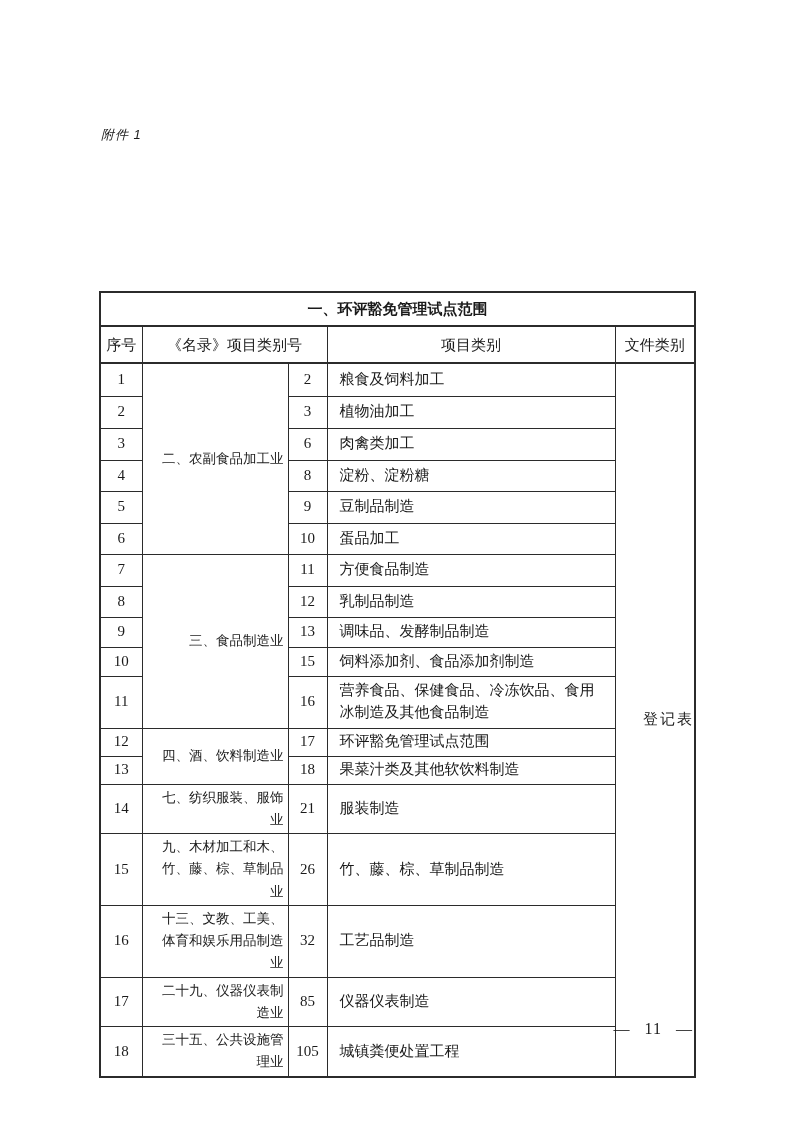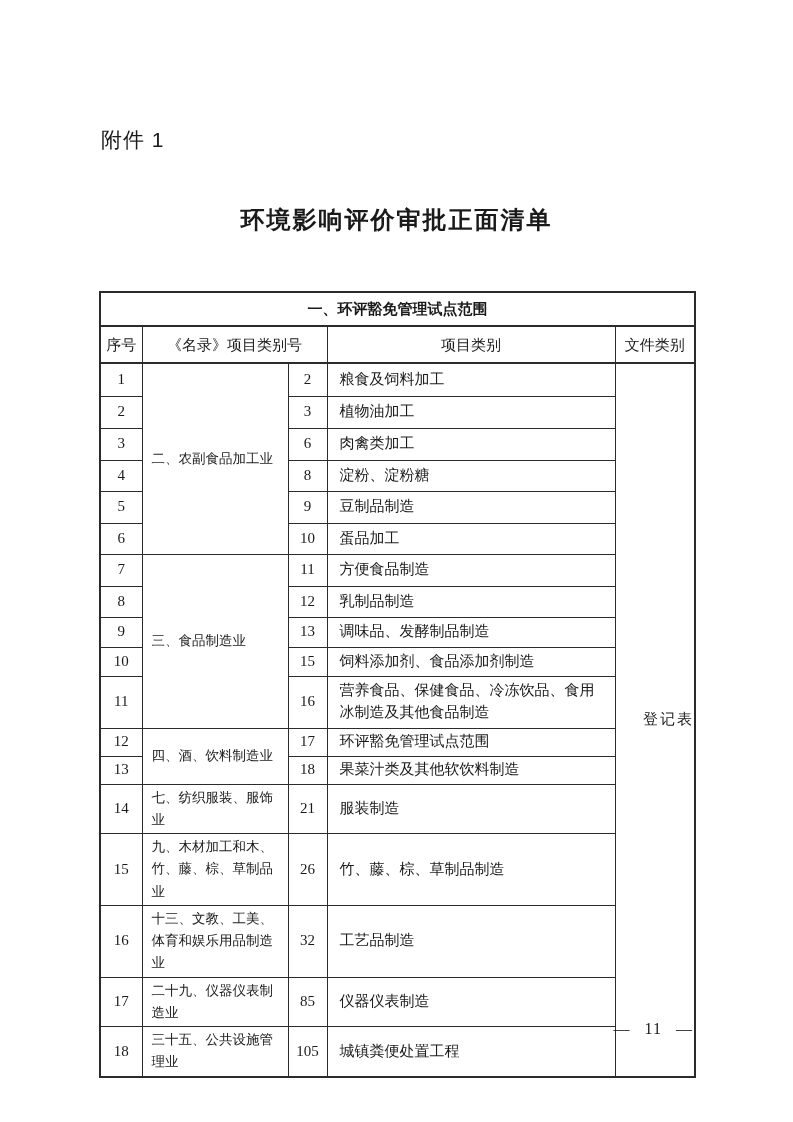--- a/index.html
+++ b/index.html
@@ -14,22 +14,23 @@
     font-family: "Liberation Serif", "DejaVu Serif", serif;
     overflow: hidden;
   }
 
   .sans { font-family: "Liberation Sans", "DejaVu Sans", sans-serif; }
 
   .attachment {
     position: absolute;
     left: 101px;
     top: 126px;
-    font-size: 21px;
+    font-size: 13px;
     letter-spacing: 1px;
+    font-style: italic;
   }
 
   .doc-title {
     position: absolute;
     top: 204px;
     left: 0;
     width: 100%;
     text-align: center;
     font-size: 24px;
     font-weight: bold;
@@ -60,21 +61,21 @@
     font-size: 15px;
   }
   tr.header-row td {
     font-weight: normal;
     text-align: center;
     border-bottom-width: 2px;
     font-size: 15px;
   }
   td.cell-no { text-align: center; }
   td.cell-group {
-    text-align: left;
+    text-align: right;
     padding: 2px 4px 2px 9px;
     font-size: 13.5px;
     line-height: 1.65;
   }
   td.cell-code { text-align: center; }
   td.cell-category {
     text-align: left;
     padding: 2px 6px 2px 12px;
     line-height: 1.45;
   }
@@ -90,21 +91,20 @@
     margin-top: 20px;
   }
 </style>
 </head>
 <body>
 
 <div class="page" style="--bg: #ffffff; --text: #1a1a1a; --border: #2b2b2b;">
 
   <div class="attachment sans">附件 1</div>
 
-  <div class="doc-title sans">环境影响评价审批正面清单</div>
 
   <table class="main-table" id="main-table">
     <colgroup>
       <col style="width:42px">
       <col style="width:146px">
       <col style="width:39px">
       <col style="width:288px">
       <col style="width:80px">
     </colgroup>
     <tbody id="table-body">

